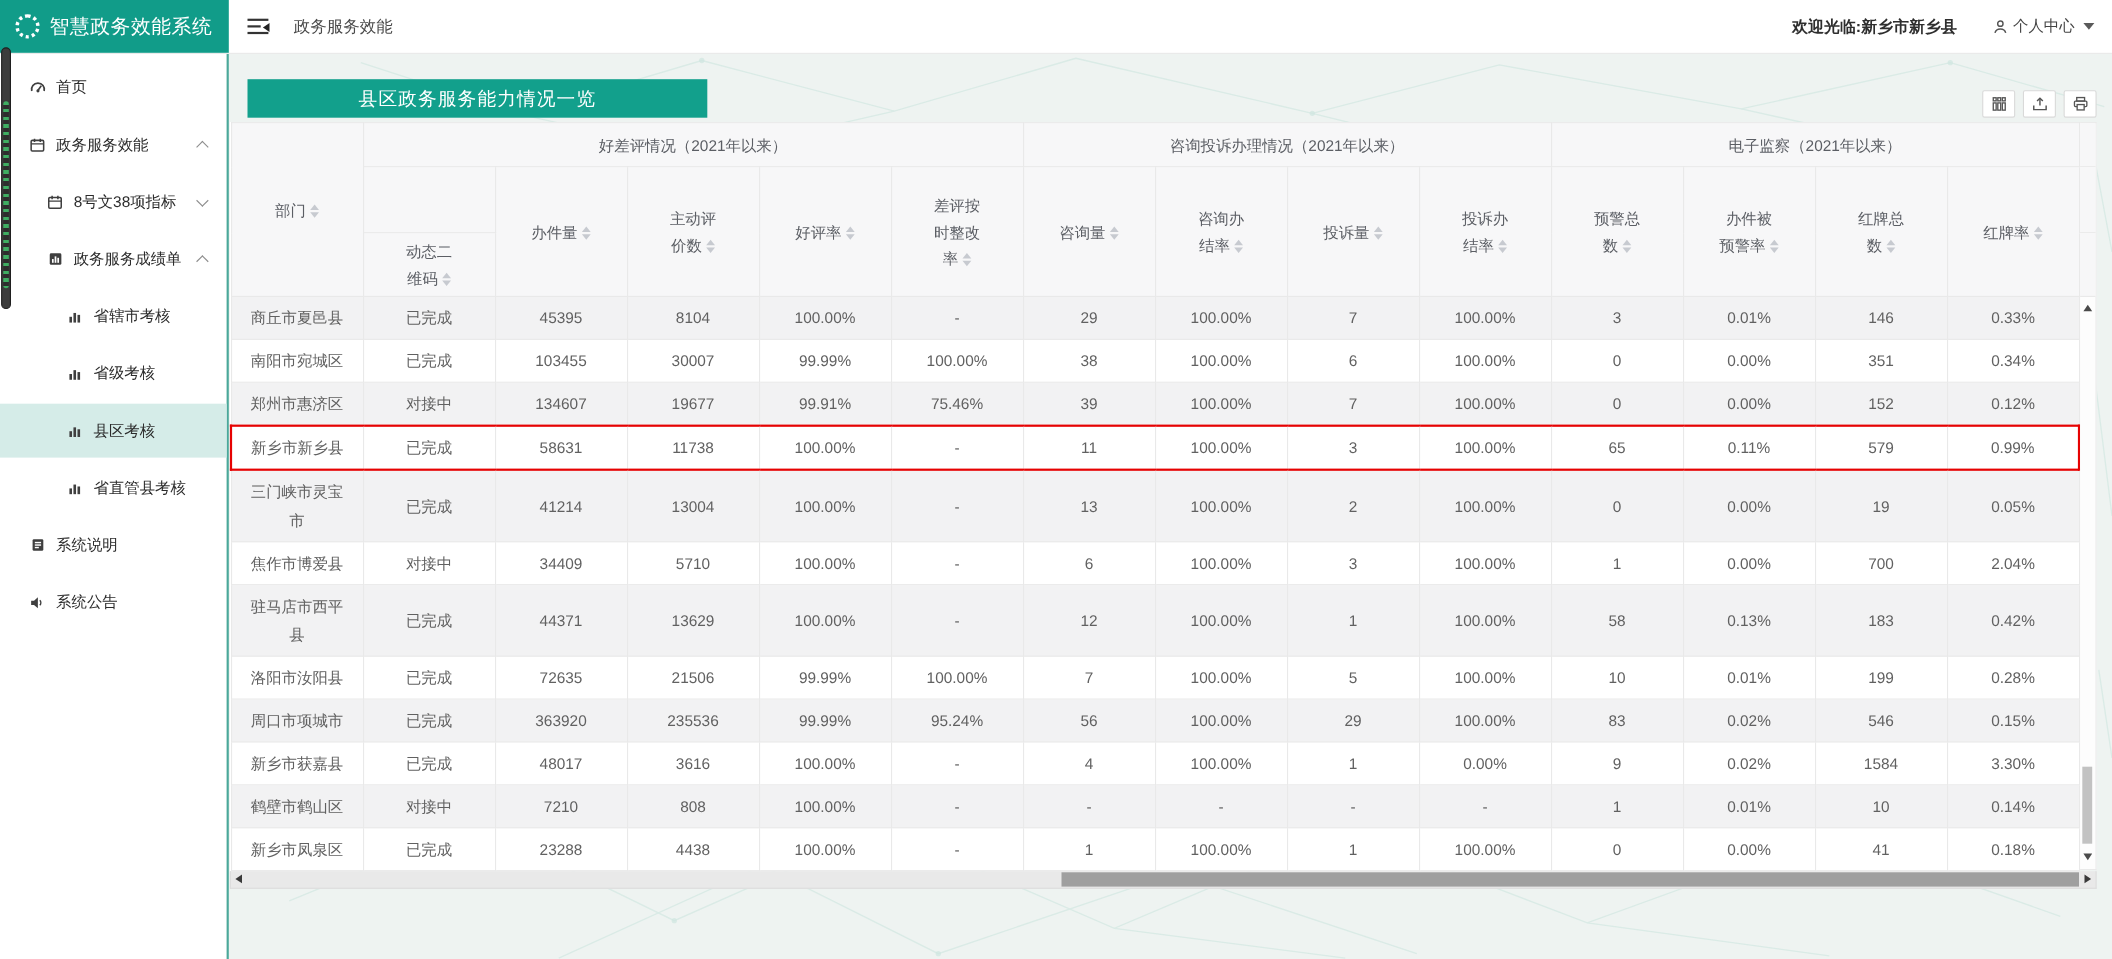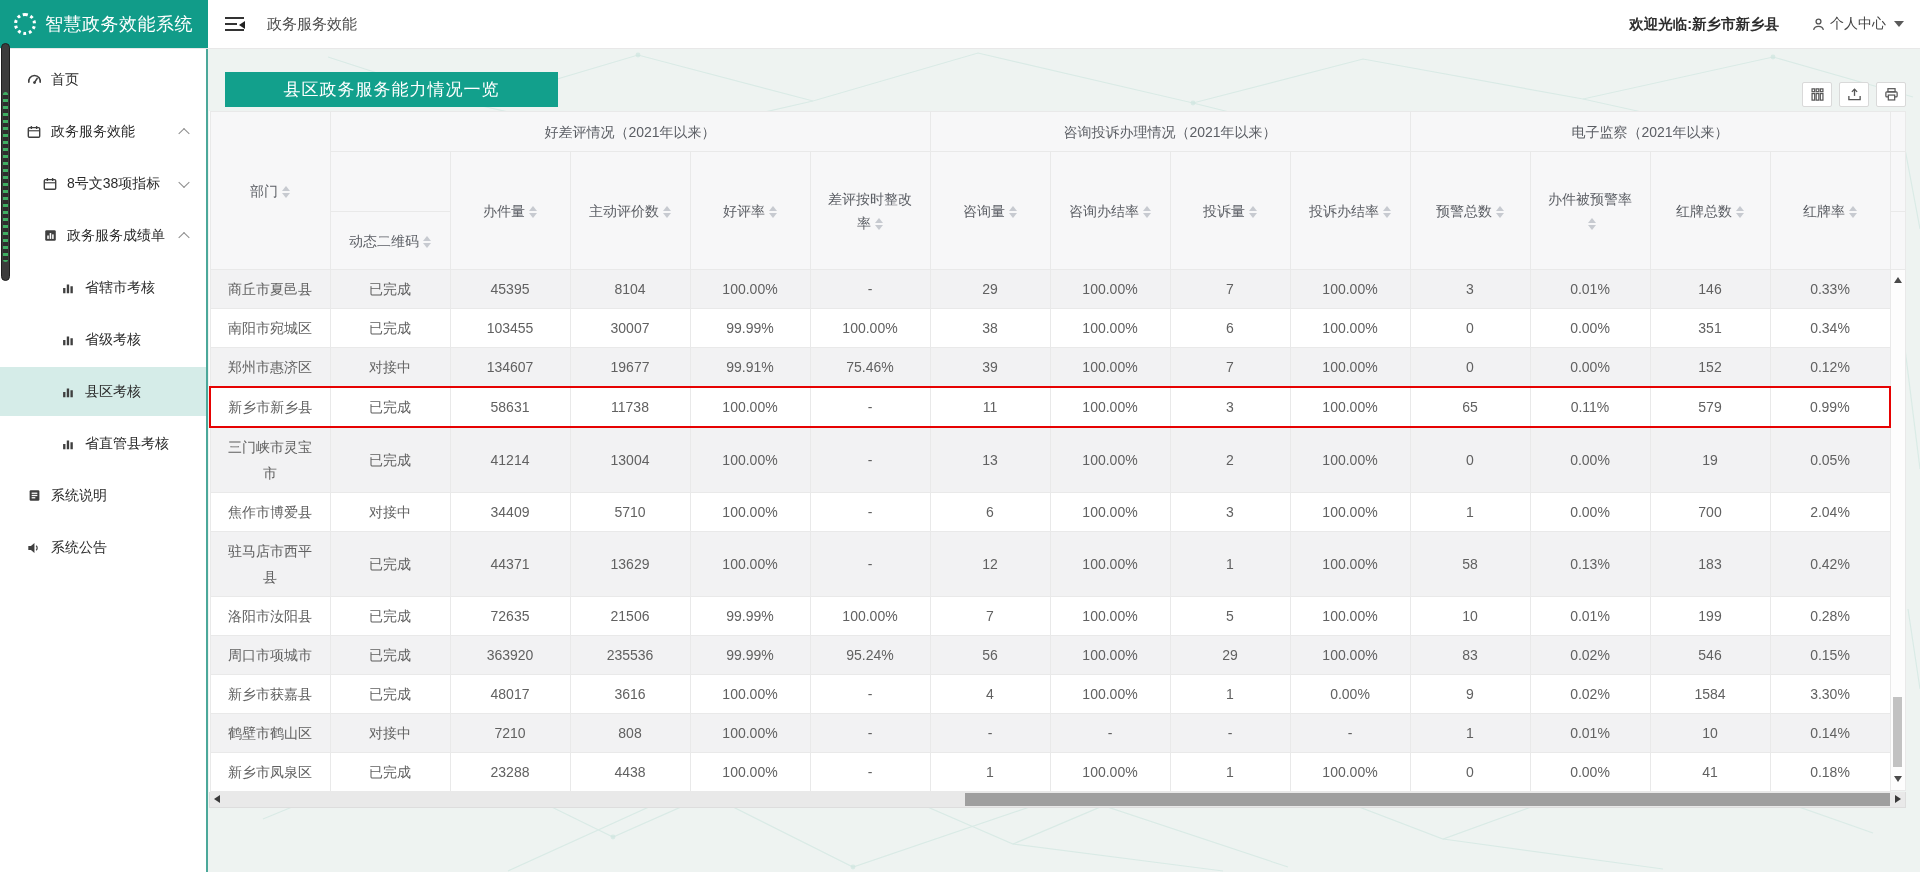--- a/index.html
+++ b/index.html
@@ -46,31 +46,31 @@
   .mini-scroll { position:absolute; left:1px; top:43px; width:9px; height:238px;
     background:#3c3c3c; border:1px solid #1f1f1f; border-radius:5px; z-index:40; }
   .mini-scroll .stripes { position:absolute; left:1px; right:1px; top:48px; height:170px;
     background:repeating-linear-gradient(180deg,#3fae62 0 3px,#2e2e2e 3px 7px); border-radius:3px; }
 
   
   .content { flex:1; position:relative; background:#eef3f1; overflow:hidden; }
   .bg-mesh { position:absolute; inset:0; z-index:0; }
   .content-head { position:relative; z-index:2; display:flex; align-items:flex-end;
     justify-content:space-between; padding:23px 14px 0 17px; }
-  .page-title { width:333px; height:35px; background:#12a08c; color:#fff; font-size:17px;
+  .page-title { width:418px; height:35px; background:#12a08c; color:#fff; font-size:17px;
     display:flex; align-items:center; justify-content:center; letter-spacing:1px; }
   .tool-btns { display:flex; gap:7px; }
   .tool-btn { width:30px; height:25px; background:#fff; border:1px solid #d9d9d9; border-radius:2px;
     display:flex; align-items:center; justify-content:center; cursor:pointer; }
 
   
   .table-zone { position:relative; z-index:2; margin:4px 0 0 1px; width:1682px; }
   table { border-collapse:collapse; table-layout:fixed; width:1682px; background:#fff; }
   th, td { border:1px solid #e9e9e9; text-align:center; font-weight:normal; }
-  thead th { background:#f7f7f8; color:#5b5e64; font-size:14px; padding:0 12px; line-height:24px; }
+  thead th { background:#f7f7f8; color:#5b5e64; font-size:14px; padding:0 32px; line-height:24px; }
   tr.group-row th { height:40px; }
   th.th-dept { height:158px; }
   th.th-empty { height:60px; }
   th.th-qr { height:58px; }
   tbody td { color:#616161; font-size:14px; padding:6px 16px; line-height:26px; background:#fff; }
   tbody tr { height:39px; }
   tbody tr:nth-child(odd) td { background:#f2f2f3; }
   tr.hl td { border-top:2.5px solid #e60202; border-bottom:2.5px solid #e60202; }
   tr.hl td:first-child { border-left:2.5px solid #e60202; }
   tr.hl td:last-child { border-right:2.5px solid #e60202; }

